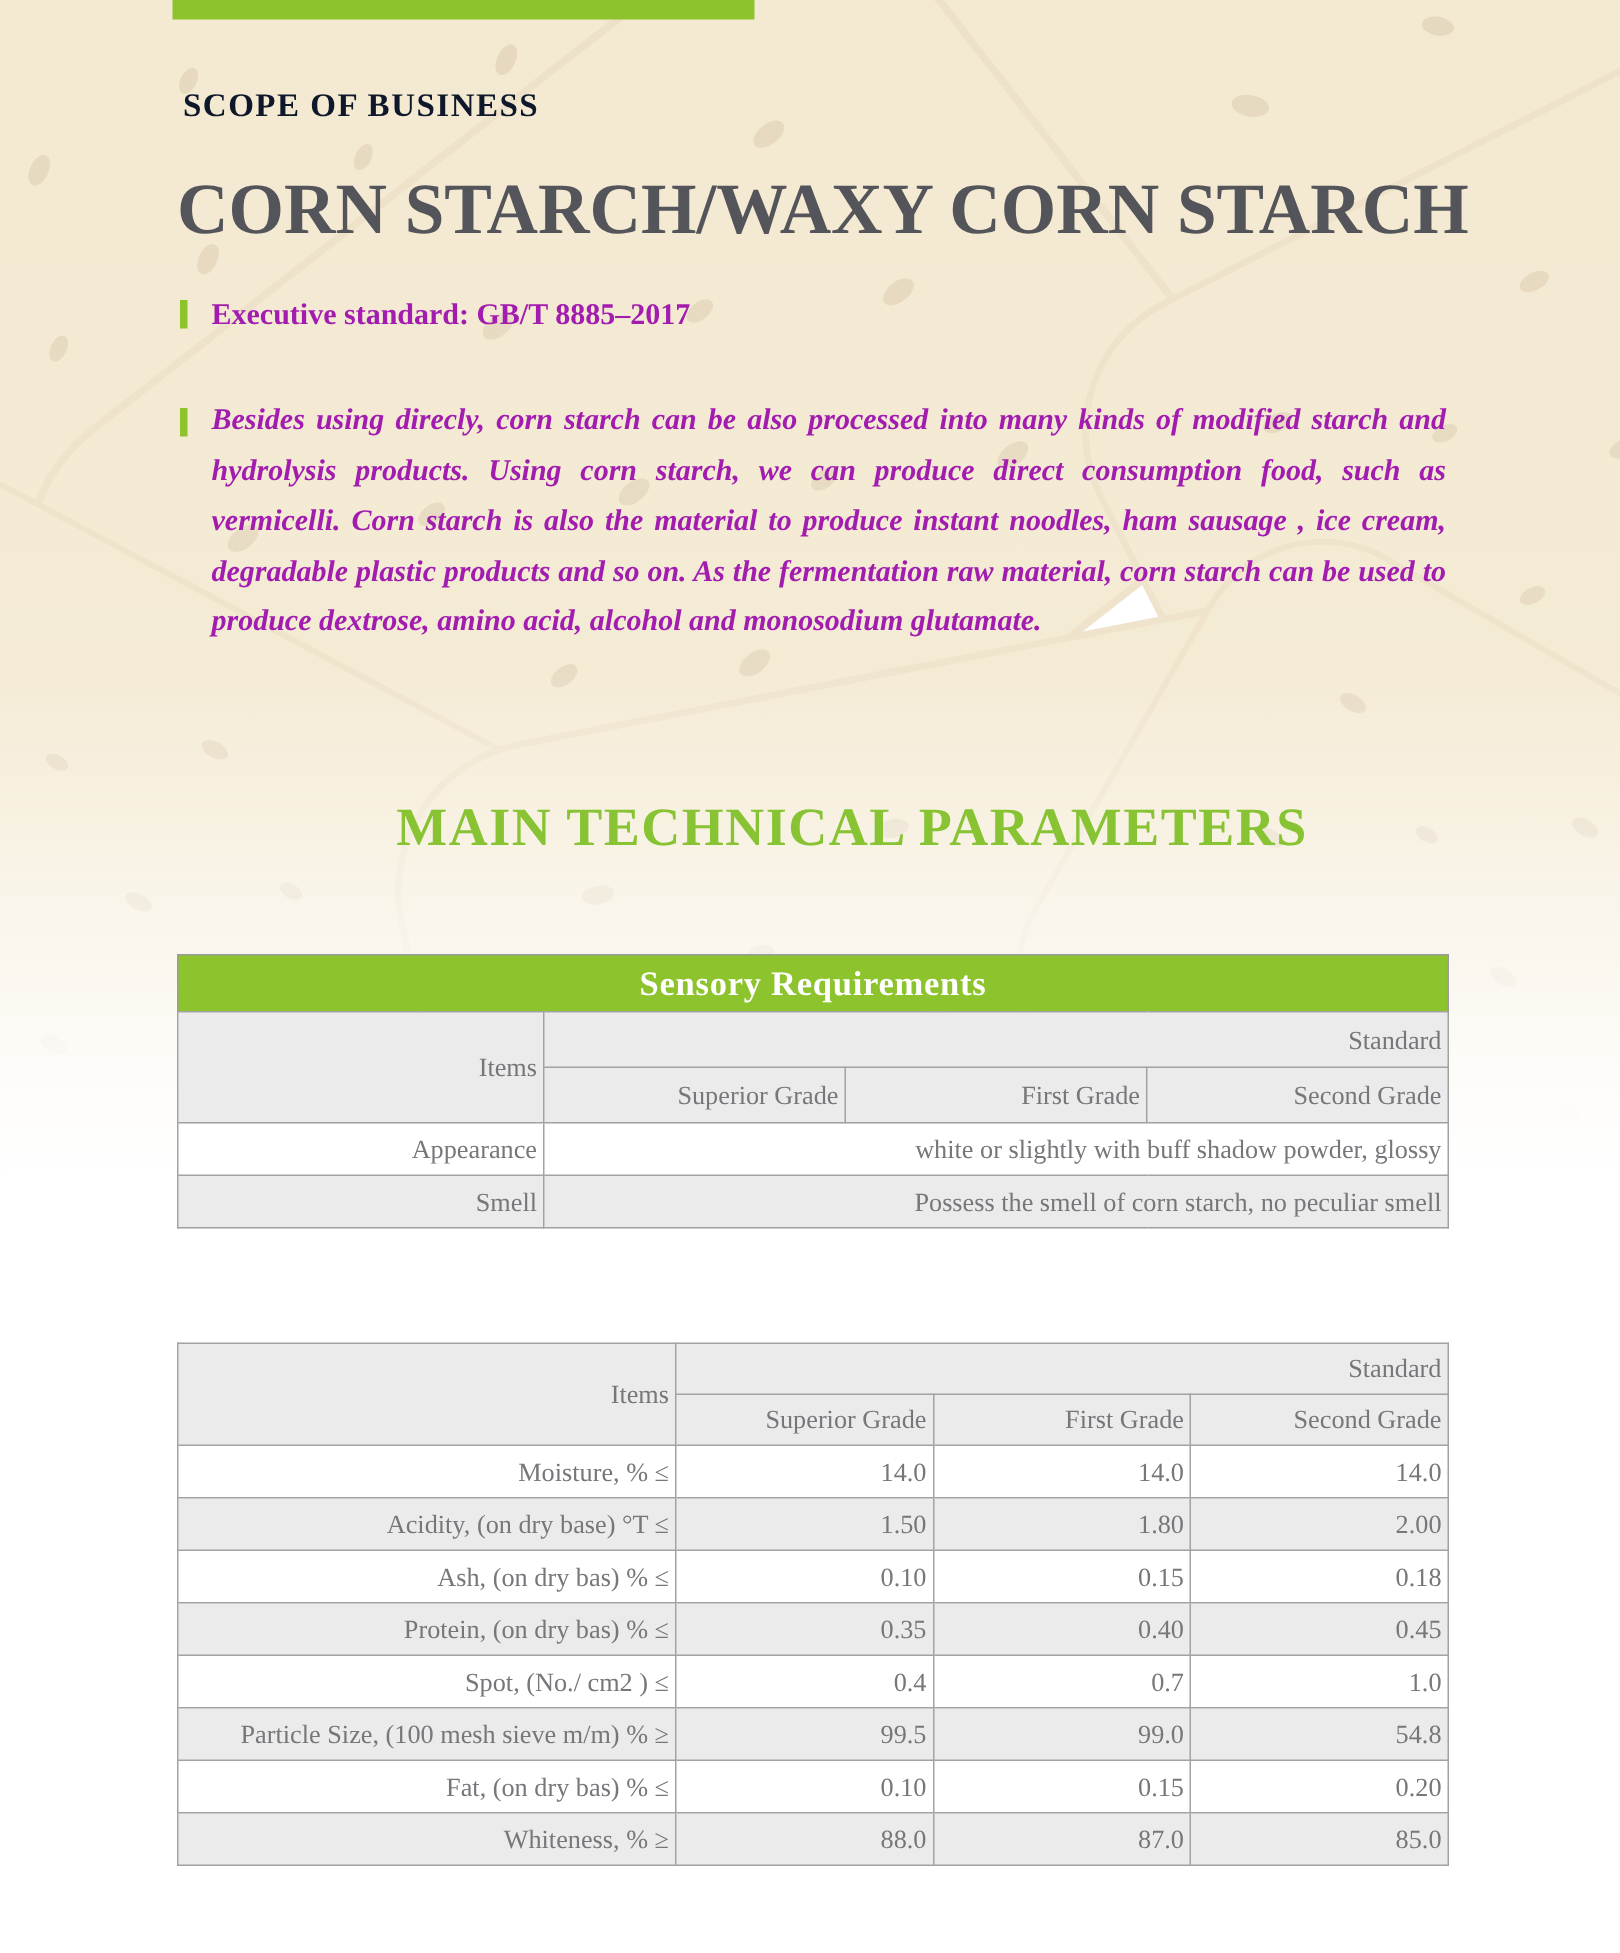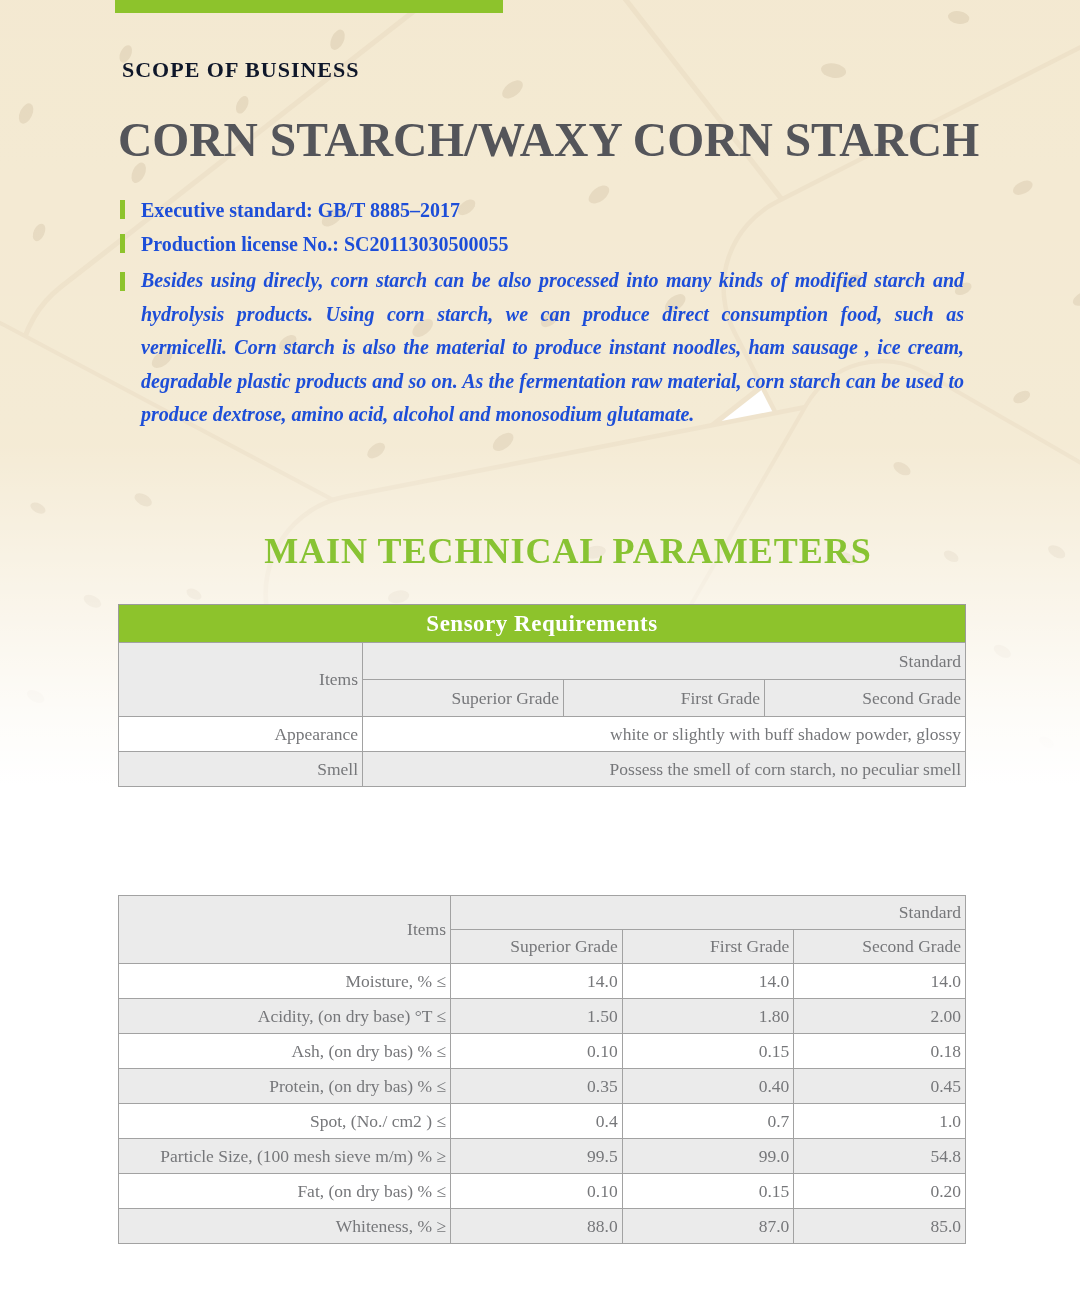--- a/index.html
+++ b/index.html
@@ -32,21 +32,21 @@
     white-space:nowrap;
   }
   .main-title {
     position:absolute; left:118px; top:112px;
     font-size:48px; font-weight:bold; letter-spacing:0px; color:#54555a;
     white-space:nowrap; transform:scaleX(0.99); transform-origin:left;
   }
 
   .bullet {
     position:absolute; left:120px; width:845px;
-    font-size:20px; font-weight:bold; color:#1d4ed8;
+    font-size:20px; font-weight:bold; color:#a21caf;
     padding-left:21px; line-height:24px;
   }
   .bullet .marker {
     position:absolute; left:0; top:2px; width:5px; height:19px; background:#8dc32c;
   }
   .bullet.para {
     line-height:33.5px; text-align:justify; width:844px;
   }
   .bullet.para .marker { top:8px; }
 
@@ -54,21 +54,21 @@
     position:absolute; left:0; top:530px; width:1080px;
     text-align:center; font-size:36px; font-weight:bold; letter-spacing:1px;
     color:#88c333;
     margin-left:28px;
   }
 
   .tbl { position:absolute; left:118px; width:848px; }
   .tbl-title {
     height:38px; line-height:38px; text-align:center;
     background:#8dc32c; color:#ffffff; font-size:23px; font-weight:bold;
-    border:1px solid #9b9b9b; border-bottom:none; letter-spacing:0.5px;
+    border:1px solid #9b9b9b; border-bottom:none; letter-spacing:0.5px;margin-top:32px;
   }
   table { border-collapse:collapse; width:848px; table-layout:fixed; }
   td {
     border:1px solid #a2a2a2;
     text-align:right; vertical-align:middle;
     font-size:17.5px; color:#76777a;
     height:35px; padding:0 4px;
     background:#ffffff;
   }
   td.gray { background:#ebebeb; }
@@ -120,24 +120,20 @@
 
   <div class="eyebrow">SCOPE OF BUSINESS</div>
 
   <h1 class="main-title">CORN STARCH/WAXY CORN STARCH</h1>
 
   <div class="bullet" style="top:198px;">
     <span class="marker"></span>
     <span>Executive standard: GB/T 8885–2017</span>
   </div>
 
-  <div class="bullet" style="top:232px;">
-    <span class="marker"></span>
-    <span>Production license No.: SC20113030500055</span>
-  </div>
 
   <div class="bullet para" style="top:264px;font-style:italic;">
     <span class="marker"></span>
     <span>Besides using direcly, corn starch can be also processed into many kinds of modified starch and hydrolysis products. Using corn starch, we can produce direct consumption food, such as vermicelli. Corn starch is also the material to produce instant noodles, ham sausage , ice cream, degradable plastic products and so on. As the fermentation raw material, corn starch can be used to produce dextrose, amino acid, alcohol and monosodium glutamate.</span>
   </div>
 
   <h2 class="section-title">MAIN TECHNICAL PARAMETERS</h2>
 
   <div class="tbl tbl-sensory" style="top:604px;">
     <div class="tbl-title">Sensory Requirements</div>

